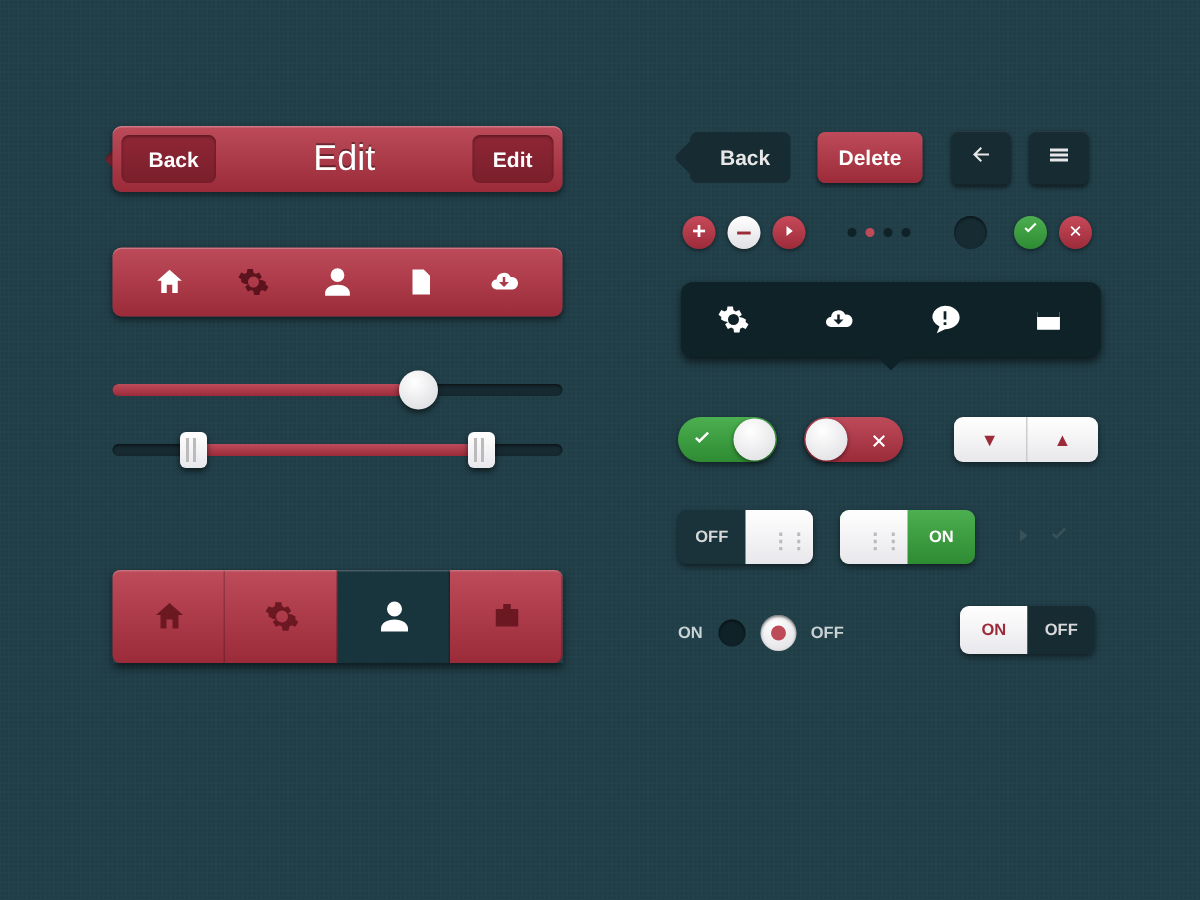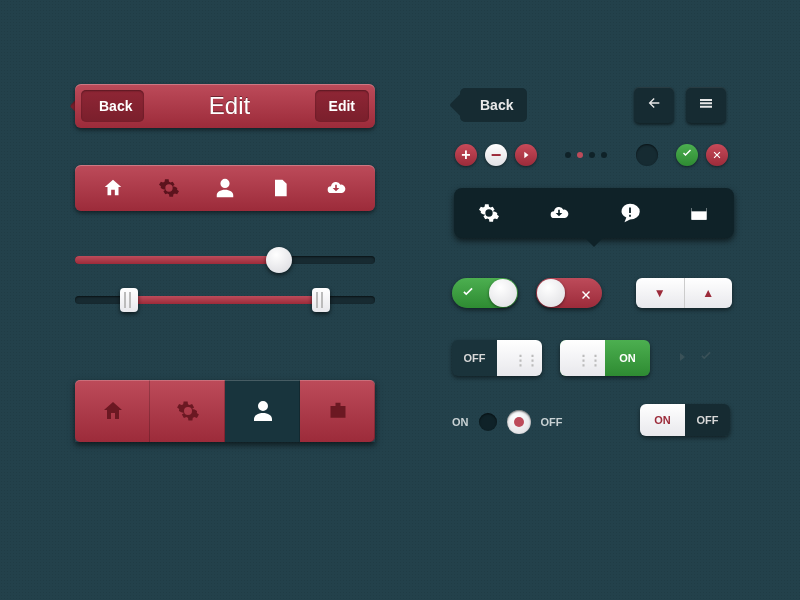--- a/index.html
+++ b/index.html
@@ -174,20 +174,23 @@
           <svg width="24" height="20" viewBox="0 0 24 24" fill="currentColor">
             <path d="M3 6h18v14H3zM9 2h6v4H9zM6 12h5v2H6zm0 3h5v2H6zm8-3h4v5h-4z"></path>
           </svg>
         </span>
       </div>
   </div>
 
   <div class="dk-back">
       <span>Back</span>
     </div>
+  <div class="del-btn">
+      <span>Delete</span>
+    </div>
   <div class="sq-btn" style="left:634px;top:87px">
       <span><svg width="18" height="16" viewBox="0 0 24 24" fill="#e8e8e8">
           <path d="M20 11H8l5-5-1.4-1.4L4 12l7.6 7.4L13 18l-5-5h12z"></path>
         </svg></span>
     </div>
   <div class="sq-btn" style="left:686px;top:87px">
       <span><svg width="18" height="16" viewBox="0 0 24 24" fill="#e8e8e8">
           <path d="M3 6h18v3H3zm0 5h18v3H3zm0 5h18v3H3z"></path>
         </svg></span>
     </div>

